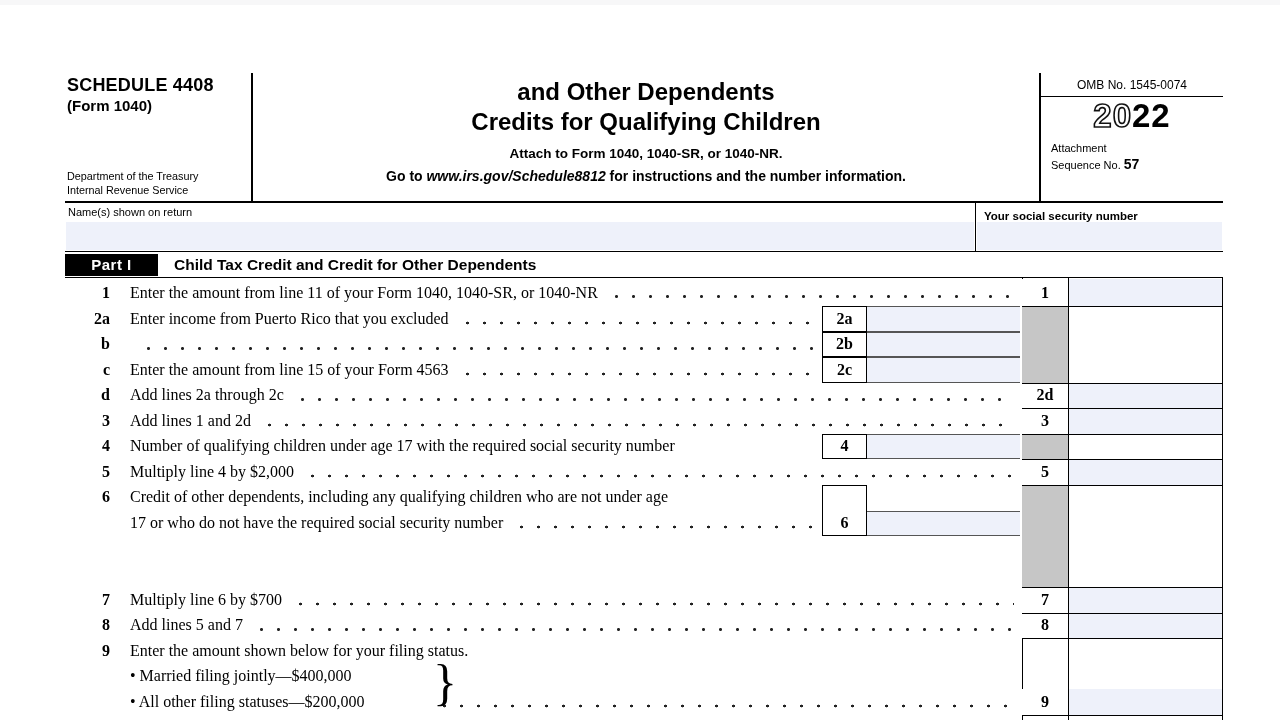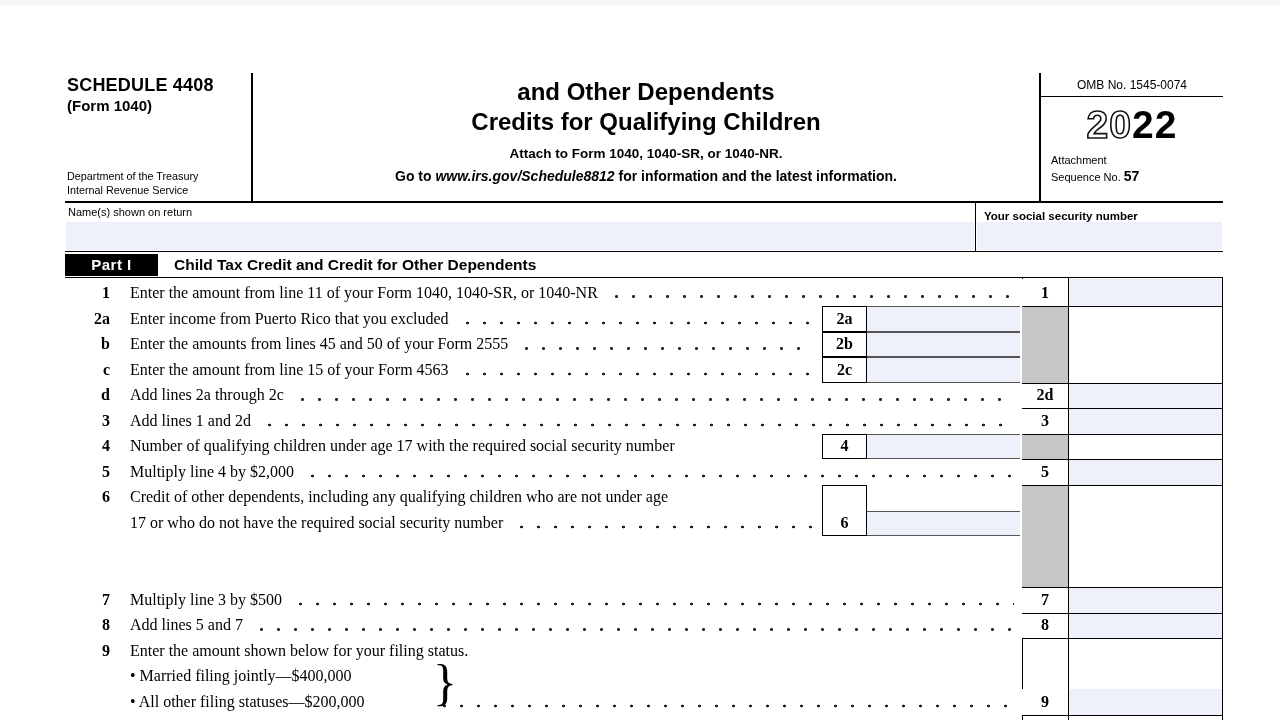--- a/index.html
+++ b/index.html
@@ -17,21 +17,21 @@
   .sched { font-size:18px; font-weight:bold; letter-spacing:.2px; }
   .formparent { font-size:15px; font-weight:bold; margin-top:1px; }
   .dept { margin-top:auto; font-size:10.8px; line-height:1.25; }
   .hdr-center { flex:1; text-align:center; padding-top:4px; }
   .title { font-size:24px; font-weight:bold; line-height:1.25; }
   .attach { font-size:13.5px; font-weight:bold; margin-top:9px; }
   .goto { font-size:14px; font-weight:bold; margin-top:7px; }
   .goto .url { font-style:italic; }
   .hdr-right { width:184px; border-left:2px solid #000; display:flex; flex-direction:column; }
   .omb { font-size:12px; text-align:center; padding:5px 2px 4px 2px; border-bottom:1px solid #000; }
-  .year { text-align:center; font-size:39px; font-weight:bold; margin-top:6px; letter-spacing:1px; }
+  .year { text-align:center; font-size:33px; font-weight:bold; margin-top:0; letter-spacing:1px; }
   .year .outline { color:#fff; -webkit-text-stroke:1.6px #111; }
   .attachseq { font-size:11px; line-height:1.3; padding:6px 0 0 10px; }
   .attachseq .seqno { font-size:14px; font-weight:bold; }
 
   
   .identity { position:relative; height:49px; border-bottom:1.5px solid #000; }
   .id-name-label { position:absolute; left:3px; top:3px; font-size:11px; }
   .id-divider { position:absolute; left:910px; top:0; width:1px; height:100%; background:#000; }
   .id-ssn-label { position:absolute; left:919px; top:7px; font-size:11.5px; font-weight:bold; }
   .id-name-field { position:absolute; left:1px; top:19px; width:908px; height:28px; background:#eef1fa; }
@@ -82,21 +82,21 @@
           <div>Department of the Treasury</div>
           <div>Internal Revenue Service</div>
         </div>
       </div>
       <div class="hdr-center">
         <div class="title">
           <div>and Other Dependents</div>
           <div>Credits for Qualifying Children</div>
         </div>
         <div class="attach">Attach to Form 1040, 1040-SR, or 1040-NR.</div>
-        <div class="goto"><span>Go to </span><span class="url">www.irs.gov/Schedule8812</span><span> for information and the latest information.</span></div>
+        <div class="goto"><span>Go to </span><span class="url">www.irs.gov/Schedule8812</span><span> for instructions and the number information.</span></div>
       </div>
       <div class="hdr-right">
         <div class="omb">OMB No. 1545-0074</div>
         <div class="year"><span class="outline">20</span><span>22</span></div>
         <div class="attachseq">
           <div>Attachment</div>
           <div><span>Sequence No. </span><span class="seqno">57</span></div>
         </div>
       </div>
     </div>
@@ -167,21 +167,20 @@
         <span class="txt">Enter the amount from line 11 of your Form 1040, 1040-SR, or 1040-NR</span>
         <div class="dots"></div>
       </div>
       <div class="row" style="top:28px;height:25.5px;width:757px">
         <span class="num">2a</span>
         <span class="txt">Enter income from Puerto Rico that you excluded</span>
         <div class="dots"></div>
       </div>
       <div class="row" style="top:53.5px;height:25.5px;width:757px">
         <span class="num">b</span>
-        <span class="txt">Enter the amounts from lines 45 and 50 of your Form 2555</span>
         <div class="dots"></div>
       </div>
       <div class="row" style="top:79px;height:25.5px;width:757px">
         <span class="num">c</span>
         <span class="txt">Enter the amount from line 15 of your Form 4563</span>
         <div class="dots"></div>
       </div>
       <div class="row" style="top:104.5px;height:25.5px;width:957px">
         <span class="num">d</span>
         <span class="txt">Add lines 2a through 2c</span>
@@ -206,21 +205,21 @@
         <span class="txt">Credit of other dependents, including any qualifying children who are not under age</span>
       </div>
       <div class="row" style="top:232px;height:25.5px;width:757px">
         <span class="txt">17 or who do not have the required social security number</span>
         <div class="dots"></div>
       </div>
 
 
       <div class="row" style="top:309px;height:25.5px;width:957px">
         <span class="num">7</span>
-        <span class="txt">Multiply line 3 by $500</span>
+        <span class="txt">Multiply line 6 by $700</span>
         <div class="dots"></div>
       </div>
       <div class="row" style="top:334.5px;height:25.5px;width:957px">
         <span class="num">8</span>
         <span class="txt">Add lines 5 and 7</span>
         <div class="dots"></div>
       </div>
       <div class="row" style="top:360px;height:25.5px;width:957px">
         <span class="num">9</span>
         <span class="txt">Enter the amount shown below for your filing status.</span>

